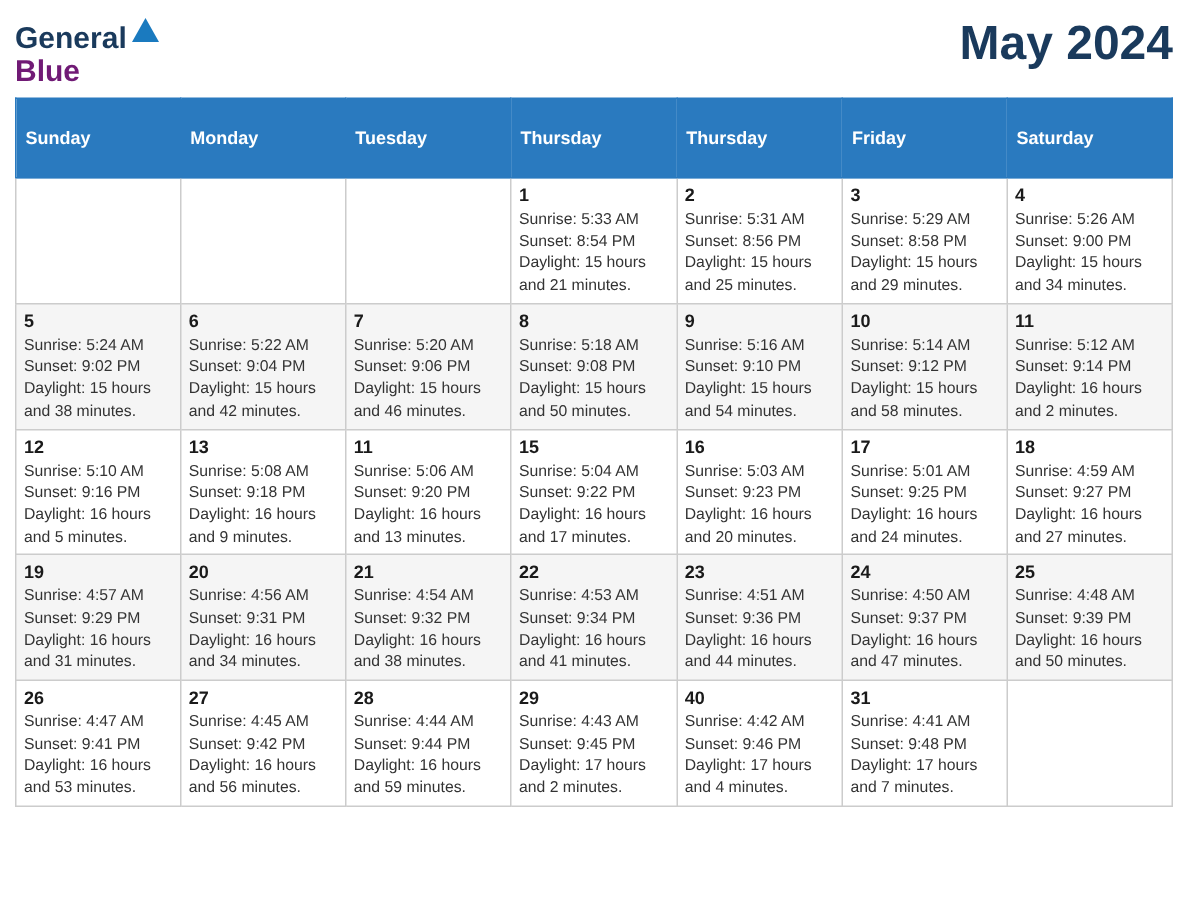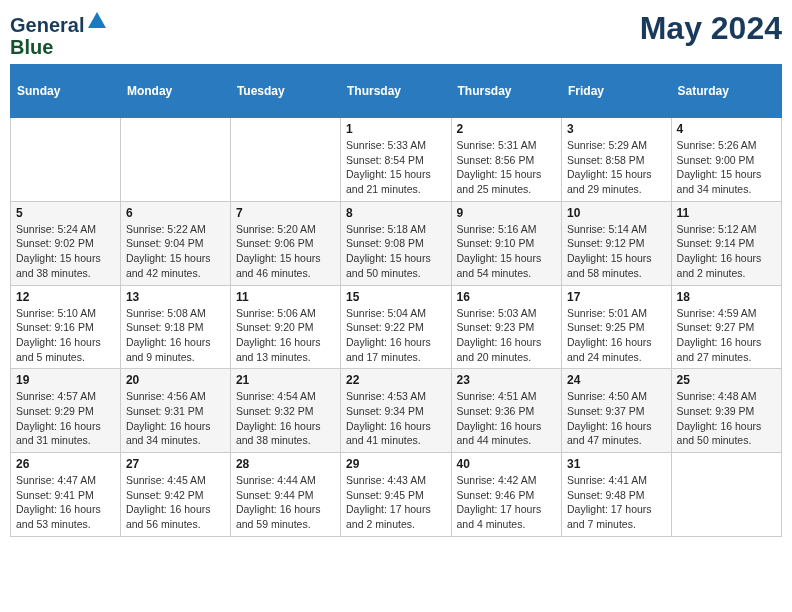--- a/index.html
+++ b/index.html
@@ -19,21 +19,21 @@
     .logo-area {
       display: flex;
       align-items: center;
     }
     .logo-text {
       font-size: 20px;
       font-weight: bold;
       line-height: 1.1;
     }
     .logo-general { color: #1a3a5c; }
-    .logo-blue { color: #14532d; }
+    .logo-blue { color: #701a75; }
     .logo-icon {
       width: 22px;
       height: 22px;
       margin-left: 2px;
     }
     .title-area {
       text-align: right;
     }
     .month-title {
       font-size: 32px;

